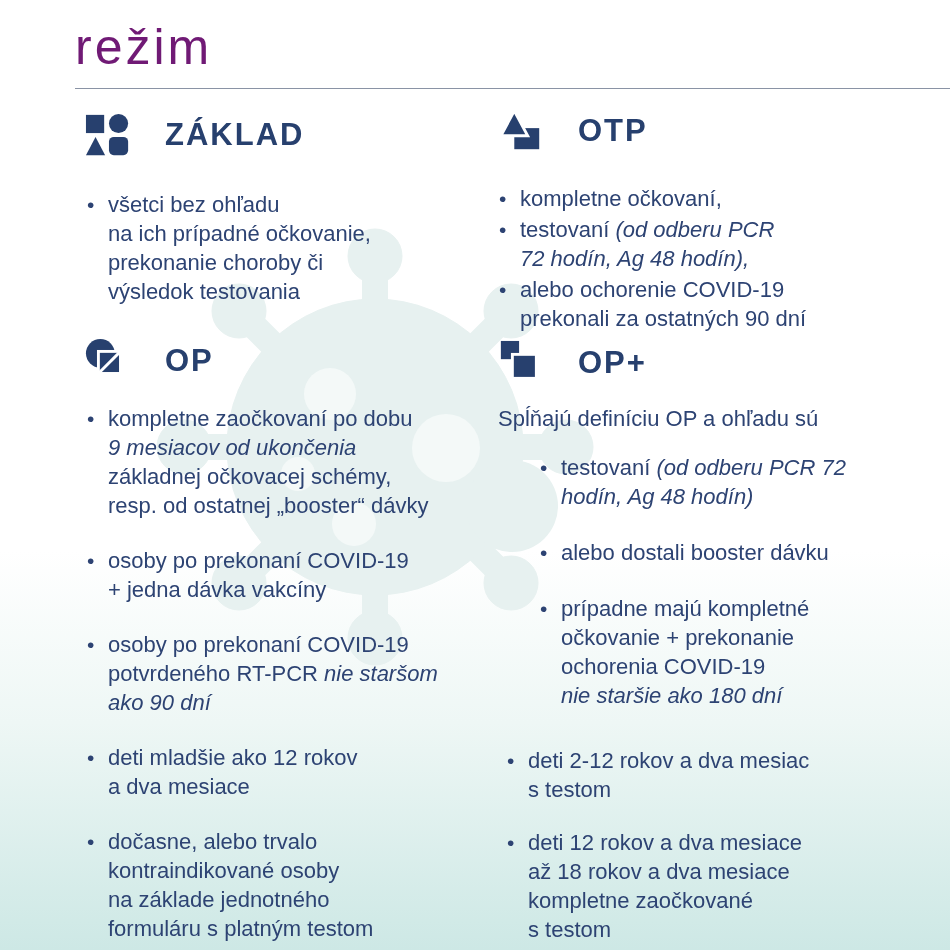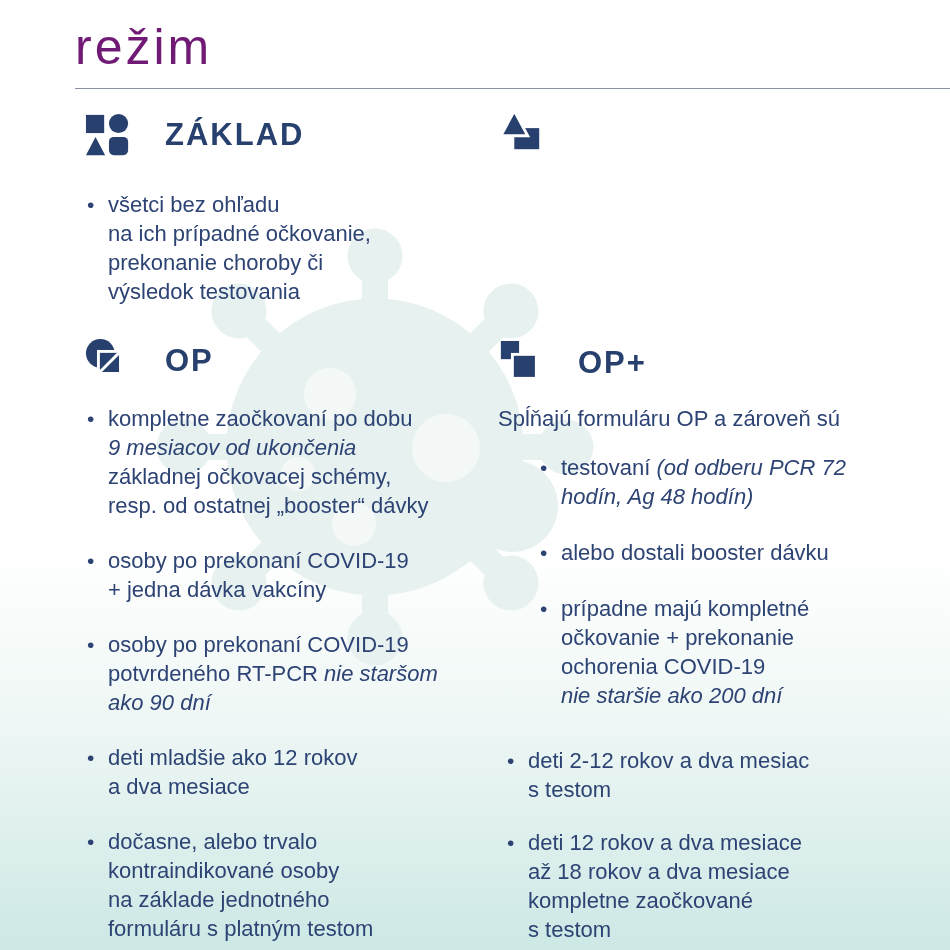--- a/index.html
+++ b/index.html
@@ -133,21 +133,29 @@
   </section>
 
   <section class="sec" id="sec-otp">
     <div class="sec-header">
       <span class="sec-icon">
         <svg viewBox="0 0 48 48">
           <rect x="17" y="21" width="26" height="22" fill="var(--navy)"></rect>
           <polygon points="3,29 17,3 31,29" fill="var(--navy)" stroke="#ffffff" stroke-width="3"></polygon>
         </svg>
       </span>
-    </div>
+      <h2 class="sec-title">OTP</h2>
+    </div>
+    <ul class="bullets">
+        <li><span>kompletne očkovaní,</span></li>
+        <li><span>testovaní </span><span class="it">(od odberu PCR
+72 hodín, Ag 48 hodín),</span></li>
+        <li><span>alebo ochorenie COVID-19
+prekonali za ostatných 90 dní</span></li>
+      </ul>
   </section>
 
   <section class="sec" id="sec-op">
     <div class="sec-header">
       <span class="sec-icon">
         <svg viewBox="0 0 48 48">
           <circle cx="16" cy="16" r="15" fill="var(--navy)"></circle>
           <rect x="14" y="14" width="23" height="23" fill="var(--navy)" stroke="#ffffff" stroke-width="3"></rect>
           <line x1="15" y1="36" x2="36" y2="15" stroke="#ffffff" stroke-width="3"></line>
         </svg>
@@ -176,29 +184,29 @@
   <section class="sec" id="sec-opplus">
     <div class="sec-header">
       <span class="sec-icon">
         <svg viewBox="0 0 48 48">
           <rect x="3" y="1" width="19" height="19" fill="var(--navy)"></rect>
           <rect x="15" y="15" width="25" height="25" fill="var(--navy)" stroke="#ffffff" stroke-width="3"></rect>
         </svg>
       </span>
       <h2 class="sec-title">OP+</h2>
     </div>
-    <p class="intro">Spĺňajú formuláru OP  a zároveň sú</p>
+    <p class="intro">Spĺňajú definíciu OP  a ohľadu sú</p>
     <ul class="bullets bullets-indented">
         <li><span>testovaní </span><span class="it">(od odberu PCR 72
 hodín, Ag 48 hodín)</span></li>
         <li><span>alebo dostali booster dávku</span></li>
         <li><span>prípadne majú kompletné
 očkovanie + prekonanie
 ochorenia COVID-19
-</span><span class="it">nie staršie ako 200 dní</span></li>
+</span><span class="it">nie staršie ako 180 dní</span></li>
       </ul>
     <ul class="bullets bullets-outdented">
         <li><span>deti 2-12 rokov a dva mesiac
 s testom</span></li>
         <li><span>deti 12 rokov a dva mesiace
 až 18 rokov a dva mesiace
 kompletne zaočkované
 s testom</span></li>
       </ul>
   </section>

